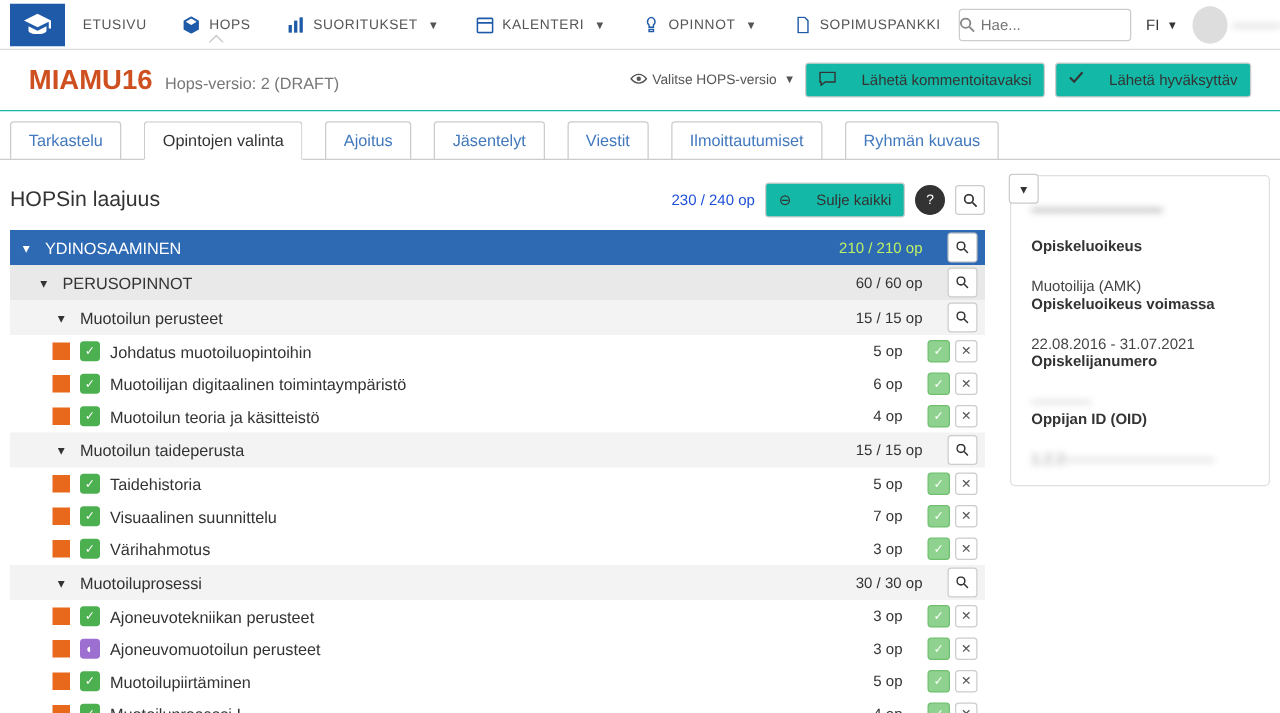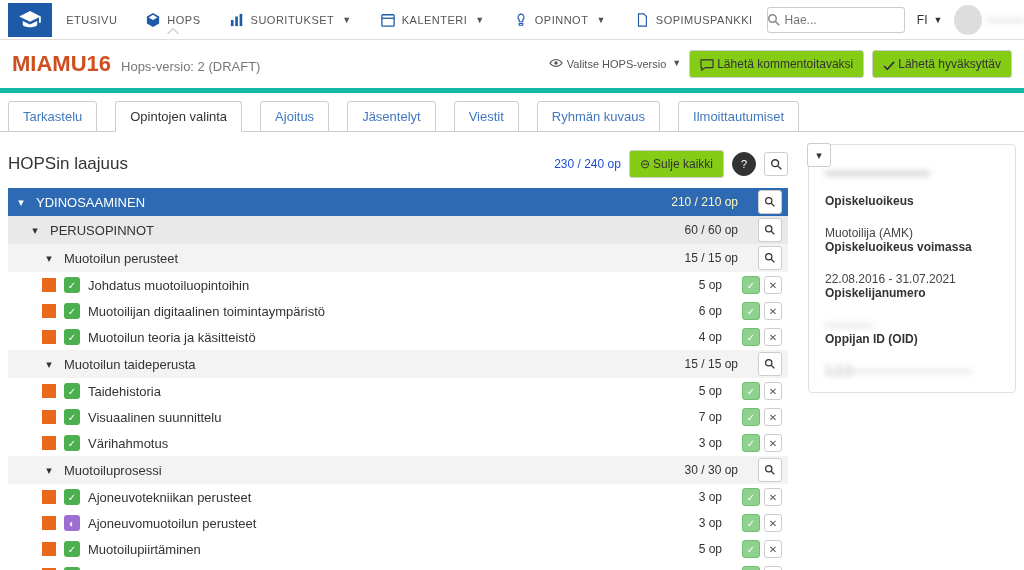--- a/index.html
+++ b/index.html
@@ -10,47 +10,47 @@
 .nav-item{display:flex;align-items:center;gap:6px;padding:0 14px;height:28px;color:#555;font-size:11px;letter-spacing:.5px;cursor:pointer}
 .nav-item.active{position:relative}
 .nav-item.active::after{content:"";position:absolute;bottom:-1px;left:50%;transform:translateX(-50%);width:0;height:0;border-left:6px solid transparent;border-right:6px solid transparent;border-bottom:6px solid #fff;filter:drop-shadow(0 -1px 0 #aaa)}
 .nav-ico{width:16px;height:16px;display:inline-flex;align-items:center;justify-content:center;color:#1e5aa8}
 .caret{font-size:9px;margin-left:2px}
 .search-wrap{display:flex;align-items:center;border:1px solid #ccc;border-radius:3px;height:26px;width:150px;padding:0 0;gap:5px;color:#888}
 .search-wrap input{border:none;outline:none;width:100%;font-size:12px}
 .lang{margin:0 12px;font-size:12px;color:#333;display:flex;align-items:center;gap:4px}
 .avatar{width:30px;height:30px;border-radius:50%;background:#ddd;margin-right:4px}
 .userdash{width:30px;color:#888}
-.subbar{display:flex;align-items:center;justify-content:space-between;padding:10px 12px;border-bottom:5px solid #14b8a6}
+.subbar{display:flex;align-items:center;justify-content:space-between;padding:10px 23px;border-bottom:1px solid #14b8a6}
 .plan-title{display:flex;align-items:baseline;gap:10px}
 .plan-code{color:#ce4f1f;font-size:22px;font-weight:bold}
 .plan-ver{color:#777;font-size:13px}
 .subbar-r{display:flex;align-items:center;gap:8px}
 .ver-sel{font-size:11px;color:#555;display:flex;align-items:flex-start;gap:4px}
-.btn{border:1px solid #ccc;background:#84cc16;border-radius:3px;padding:6px 10px;font-size:12px;display:inline-flex;align-items:flex-end;gap:3px;cursor:pointer;color:#333}
+.btn{border:1px solid #ccc;background:#14b8a6;border-radius:3px;padding:6px 10px;font-size:12px;display:inline-flex;align-items:flex-start;gap:20px;cursor:pointer;color:#333}
 .btn-ico{color:#1e5aa8}
 .tabs{display:flex;gap:18px;padding:8px 8px 0 8px}
 .tab{border:1px solid #ccc;border-bottom:1px solid #ccc;border-radius:3px 3px 0 0;padding:7px 14px;font-size:13px;color:#4178be;background:#fff;cursor:pointer}
 .tab.active{color:#333;border-bottom:1px solid #fff;position:relative;z-index:2}
 .tabs-line{border-bottom:1px solid #ccc;margin-top:-1px}
 .content{display:flex;gap:20px;padding:12px 8px}
 .left{flex:1;min-width:0}
 .right{width:208px}
 .scope-row{display:flex;align-items:center;justify-content:space-between;margin:6px 0 10px}
 .scope-title{font-size:17px;color:#333}
 .scope-ctrl{display:flex;align-items:center;gap:8px}
 .credits{font-size:12px;color:#1d4ed8}
 .iconbtn{width:24px;height:24px;border:1px solid #ccc;border-radius:3px;display:inline-flex;align-items:center;justify-content:center;background:#fff;cursor:pointer;font-size:11px;color:#333}
 .iconbtn.dark{background:#333;color:#fff;border-color:#333;border-radius:50%}
 .row{display:flex;align-items:center;min-height:26px;padding:2px 6px;gap:8px}
 .row .label{flex:1;display:flex;align-items:center;gap:8px}
 .row .cred{width:80px;text-align:right;font-size:12px;padding-right:12px}
 .row .acts{display:flex;gap:4px}
 .hdr-blue{background:#2e69b3;color:#fff}
-.hdr-blue .cred{color:#fef9c3}
+.hdr-blue .cred{color:#bef264}
 .hdr-gray{background:#e9e9e9}
 .hdr-lgray{background:#f3f3f3}
 .course{border-bottom:0}
 .chev{width:14px;text-align:center;cursor:pointer;font-size:11px}
 .indent1{padding-left:14px}
 .indent2{padding-left:28px}
 .sq-orange{width:14px;height:14px;background:#e8691b;display:inline-block;flex-shrink:0}
 .stat{width:16px;height:16px;border-radius:3px;display:inline-flex;align-items:center;justify-content:center;color:#fff;font-size:10px;flex-shrink:0}
 .stat.green{background:#4caf50}
 .stat.purple{background:#9c6fd1}
@@ -175,22 +175,22 @@
     </button>
   </div>
 </div>
 
 <div class="tabs">
   <div class="tab">Tarkastelu</div>
   <div class="tab active">Opintojen valinta</div>
   <div class="tab">Ajoitus</div>
   <div class="tab">Jäsentelyt</div>
   <div class="tab">Viestit</div>
+  <div class="tab">Ilmoittautumiset</div>
   <div class="tab">Ryhmän kuvaus</div>
-  <div class="tab">Ilmoittautumiset</div>
 </div>
 <div class="tabs-line"></div>
 
 <div class="content">
   <div class="left">
     <div class="scope-row">
       <div class="scope-title">HOPSin laajuus</div>
       <div class="scope-ctrl">
         <span class="credits">230 / 240 op</span>
         <button class="btn">

